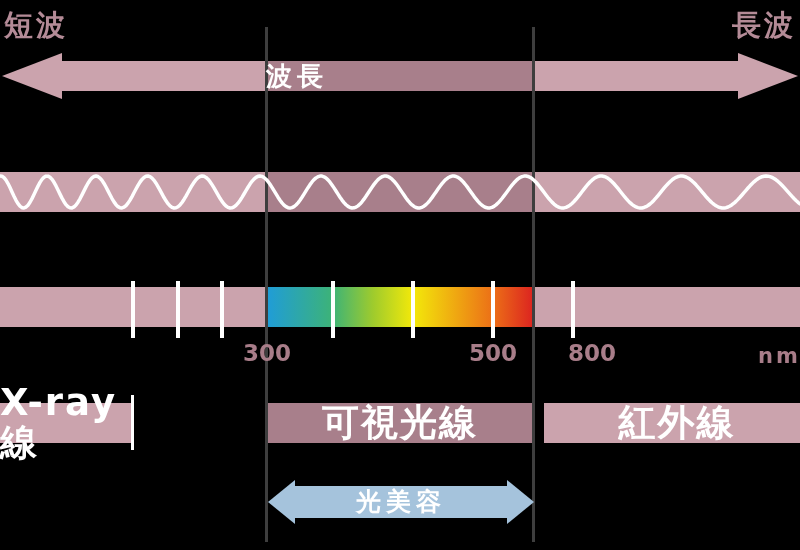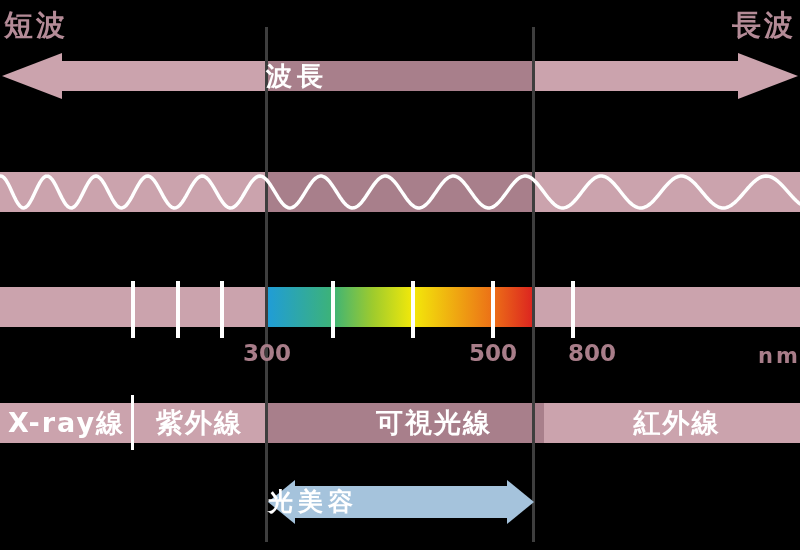--- a/index.html
+++ b/index.html
@@ -50,41 +50,41 @@
     font-size:21px;font-weight:bold;color:var(--tick-label);letter-spacing:3px;z-index:4;
   }
   
   .region-seg{
     position:absolute;top:403px;height:40px;z-index:1;
     display:flex;align-items:center;justify-content:center;
   }
   .region-seg.light{background:var(--band-light);}
   .region-seg.dark{background:var(--band-dark);}
   .region-seg span{
-    color:#fff;font-size:27px;font-weight:bold;letter-spacing:2px;line-height:40px;
+    color:#fff;font-size:37px;font-weight:bold;letter-spacing:2px;line-height:40px;
   }
   #region-divider{left:131px;top:395px;width:3px;height:55px;background:#fff;z-index:5;}
   
   .vline{position:absolute;top:27px;width:3px;height:515px;background:var(--divider-line);z-index:2;}
   #vline-left{left:265px;}
   #vline-right{left:532px;}
   
   #beauty-arrow-head-left{
     left:268px;top:480px;
     border-top:22px solid transparent;border-bottom:22px solid transparent;
     border-right:27px solid var(--beauty-arrow);z-index:3;
   }
   #beauty-arrow-head-right{
     left:507px;top:480px;
     border-top:22px solid transparent;border-bottom:22px solid transparent;
     border-left:27px solid var(--beauty-arrow);z-index:3;
   }
   #beauty-arrow-body{left:294px;top:486px;width:214px;height:32px;background:var(--beauty-arrow);z-index:3;}
   #beauty-label{
-    left:268px;top:486px;width:266px;height:32px;line-height:32px;
+    left:268px;top:486px;width:266px;height:32px;line-height:32px;text-align:center;
     color:#fff;font-size:25px;font-weight:bold;letter-spacing:5px;z-index:4;
   }
 </style>
 </head>
 <body>
 
 <div id="stage">
 
   <div id="short-wave" class="corner-label">短波</div>
   <div id="long-wave" class="corner-label">長波</div>
@@ -121,22 +121,19 @@
     <div class="scale-label" style="left: 232px;">300</div>
     <div class="tick" style="left: 331px;"></div>
     <div class="tick" style="left: 411px;"></div>
     <div class="tick" style="left: 491px;"></div>
     <div class="scale-label" style="left: 458px;">500</div>
     <div class="tick" style="left: 571px;"></div>
     <div class="scale-label" style="left: 557px;">800</div>
     <div class="region-seg light" style="left: 0px; width: 133px;">
       <span>X-ray線</span>
     </div>
-    <div class="region-seg light" style="left: 133px; width: 133px;">
-      <span>紫外線</span>
-    </div>
-    <div class="region-seg dark" style="left: 266px; width: 268px; padding-left: 34px;">
+    <div class="region-seg dark" style="left: 266px; width: 268px;">
       <span>可視光線</span>
     </div>
     <div class="region-seg light" style="left: 544px; width: 266px;">
       <span>紅外線</span>
     </div>
   </div>
 
 </body></html>

